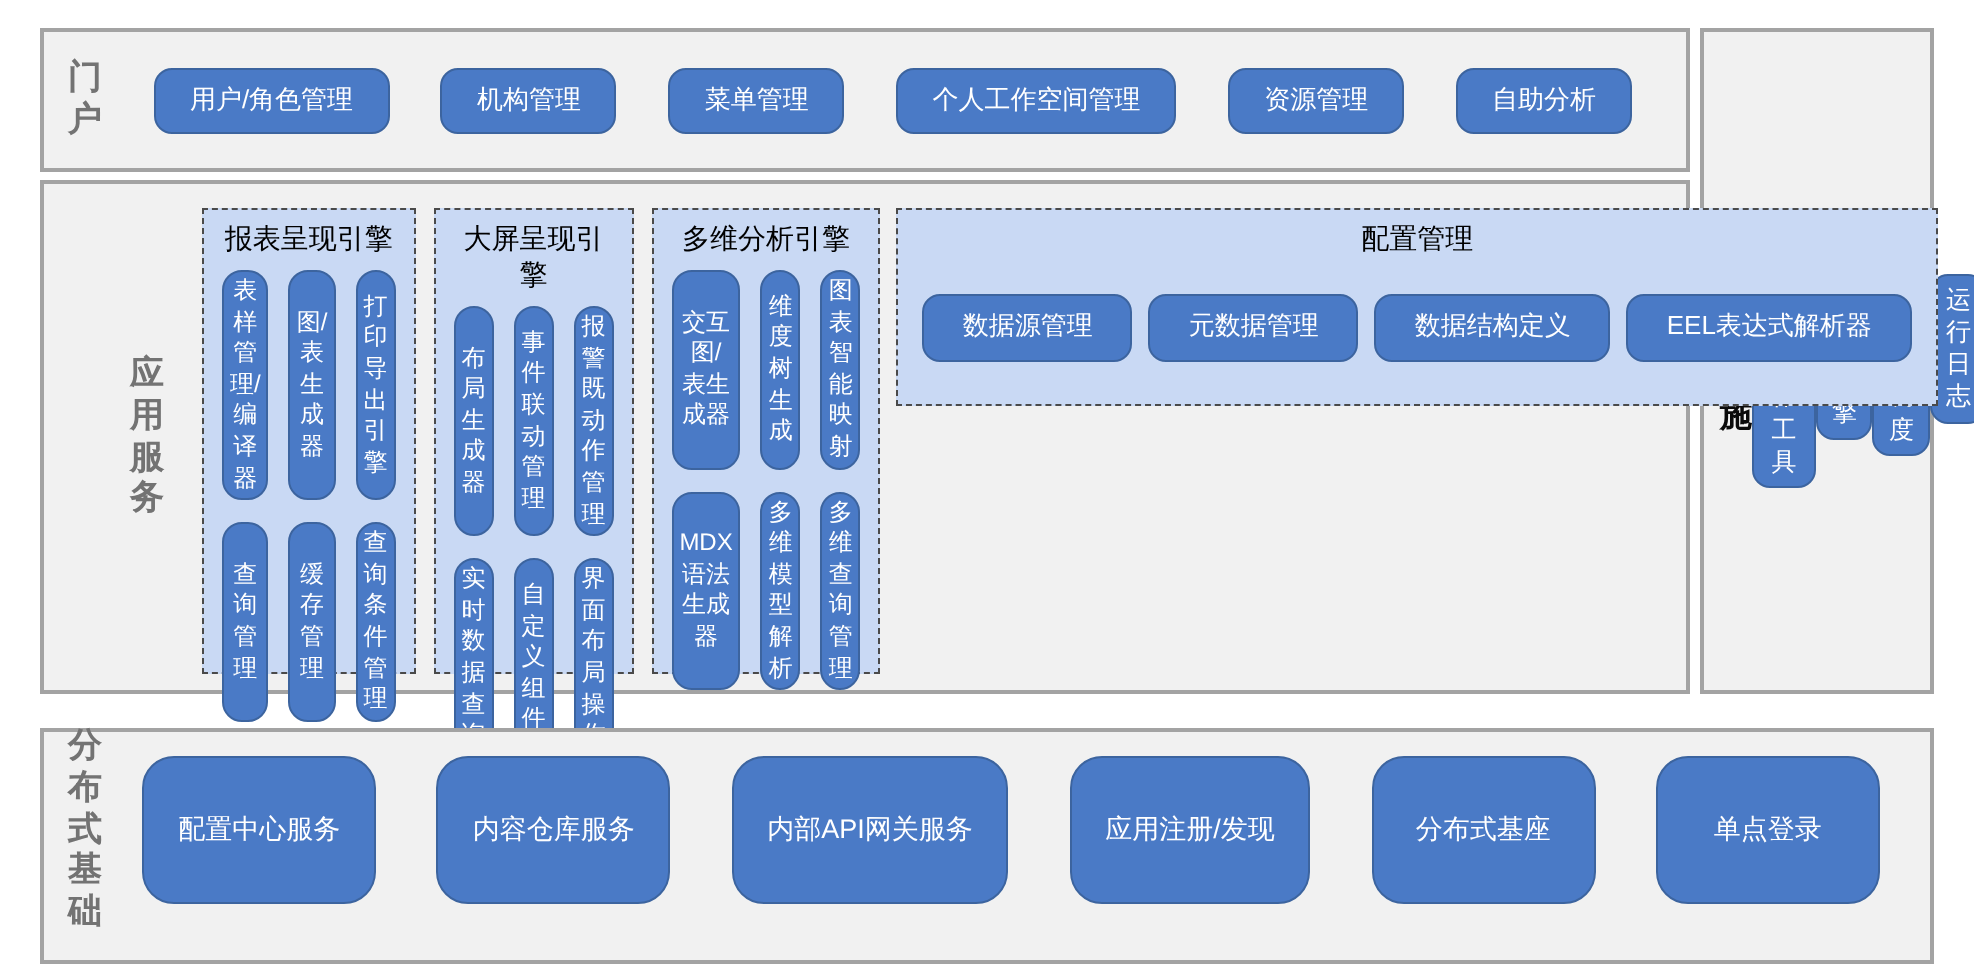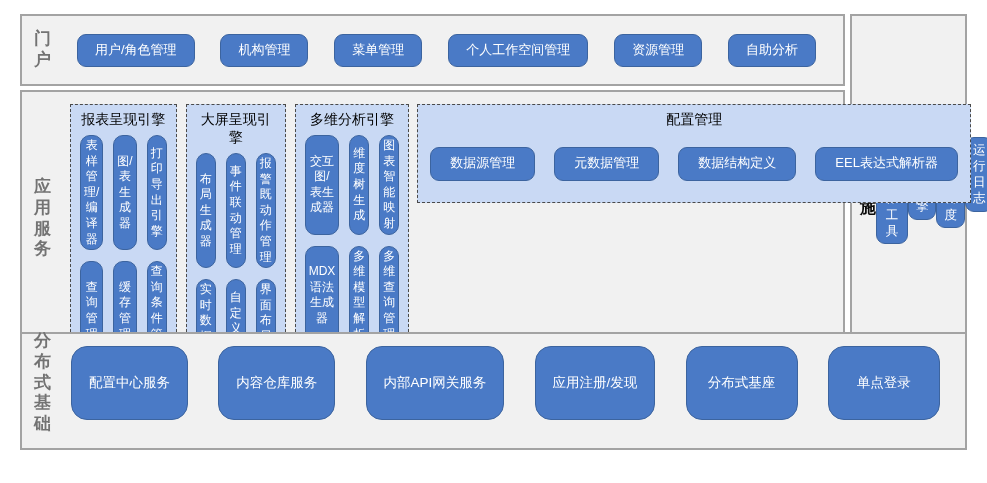--- a/index.html
+++ b/index.html
@@ -22,36 +22,36 @@
     border-radius:9px; color:#ffffff; display:flex; align-items:center;
     justify-content:center; text-align:center; box-sizing:border-box;
     line-height:1.3;
   }
   
   .portal { left:20px; top:14px; width:825px; height:72px; display:flex; align-items:center; padding:0 6px 0 12px; }
   .portal-row { flex:1; display:flex; justify-content:space-around; align-items:center; padding:0 8px; }
   .portal-row .blk { height:33px; padding:0 17px; font-size:13px; }
   
   .apps { left:20px; top:90px; width:825px; height:257px; display:flex; padding:0 0 0 12px; }
-  .apps .v-label { align-self:center; }
+  .apps .v-label { align-self:center;margin-left:31px; }
   .apps-content { flex:1; display:flex; flex-direction:row; gap:8px; padding:12px 8px 8px 14px; }
   .engines { flex:1; display:flex; gap:9px; }
   .panel {
     background:var(--panel-fill); border:1.5px dashed var(--panel-border);
     box-sizing:border-box; display:flex; flex-direction:column;
   }
   .engine { flex:1; padding:3px 9px 10px; }
   .panel-title { text-align:center; font-size:14px; color:#000; padding:3px 0 6px; flex:0 0 auto; }
   .engine-grid { flex:1; display:grid; grid-template-columns:repeat(3,1fr); gap:11px 10px; }
   .engine-grid .blk { font-size:12px; padding:2px 3px; border-radius:10px; }
   .config { height:99px; flex:0 0 auto; padding:3px 12px 10px; }
-  .config-row { flex:1; display:flex; justify-content:space-around; align-items:center; gap:19px; }
+  .config-row { flex:1; display:flex; justify-content:space-around; align-items:center; gap:8px; }
   .config-row .blk { height:34px; padding:0 19px; font-size:13px; }
   
-  .base { left:20px; top:332px; width:947px; height:118px; display:flex; align-items:center; padding:0 10px 16px 12px; }
+  .base { left:20px; top:364px; width:947px; height:118px; display:flex; align-items:center; padding:0 10px 16px 12px; }
   .base-row { flex:1; display:flex; justify-content:space-around; align-items:center; }
   .base-row .blk { height:74px; min-width:112px; padding:0 17px; border-radius:16px; font-size:13.5px; }
   
   .aux { left:850px; top:14px; width:117px; height:333px; display:flex; flex-direction:row; align-items:center; padding:7px 8px; }
   .aux-title { font-weight:bold; font-size:16px; color:#0a0a0a; padding:2px 0 9px; }
   .aux .blk { width:100%; min-height:31px; margin-bottom:13px; font-size:12.5px; padding:4px 7px; }
 </style>
 </head>
 <body style="--button-fill: #4a7ac6; --button-border: #3c649f; --panel-fill: #c9d9f4; --panel-border: #4a4a4a; --section-fill: #f1f1f1; --section-border: #a3a3a3; --button-text: #ffffff; --label-text: #0a0a0a;">
 

